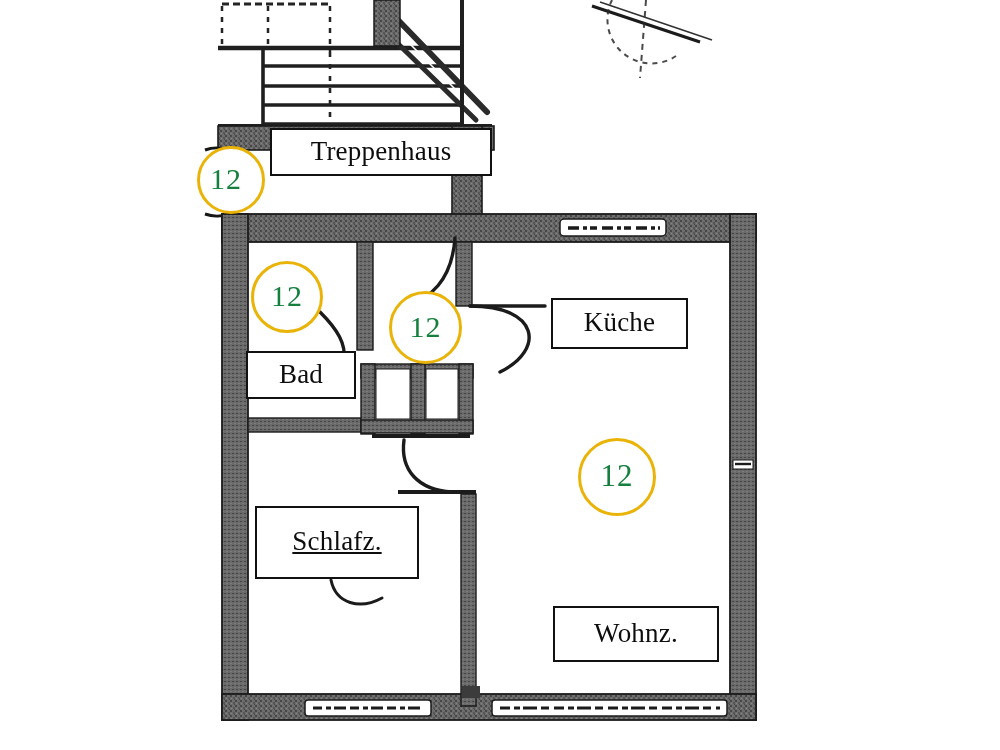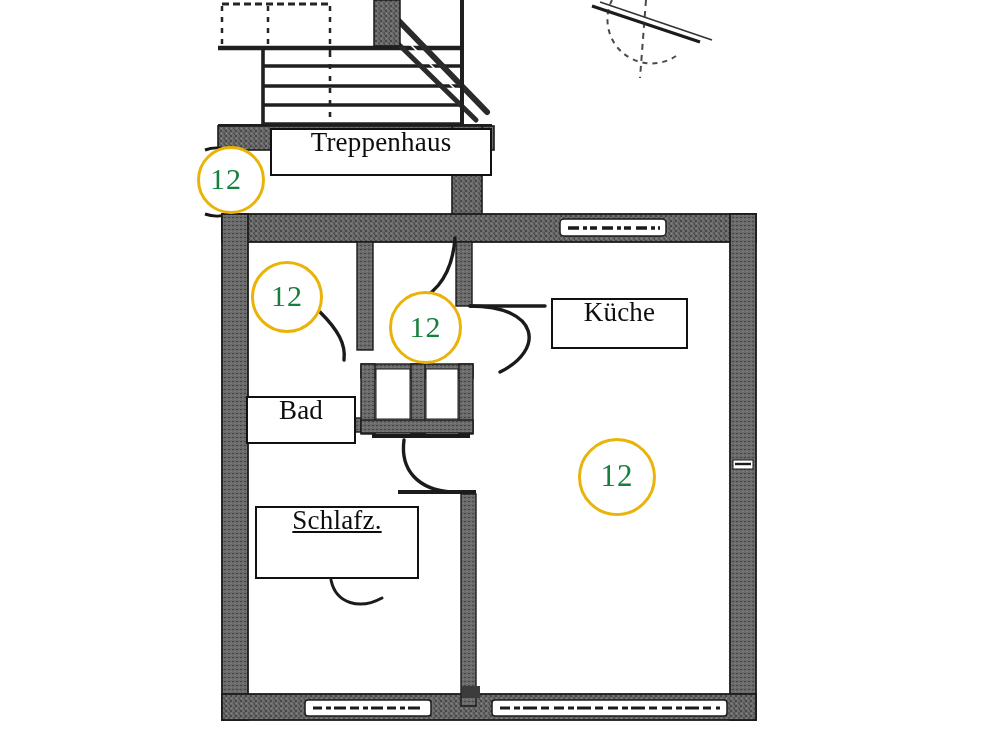--- a/index.html
+++ b/index.html
@@ -9,33 +9,33 @@
     -webkit-font-smoothing:antialiased;
   }
   #plan{position:relative;width:1000px;height:750px;background:#ffffff;}
   #plan svg{position:absolute;left:0;top:0;}
 
   
   .room-label{
     position:absolute;
     background:#ffffff;
     border:2px solid #111111;
-    display:flex;align-items:flex-start;justify-content:center;
+    display:flex;align-items:center;justify-content:center;
     font-family:"Liberation Serif", serif;
     color:#0d0d0d;
     letter-spacing:.2px;
     box-sizing:border-box;
     z-index:40;
     line-height:1;
   }
   .room-label span{display:block;transform:translateY(-1px);}
 
   #lbl-treppenhaus{left:270px;top:128px;width:222px;height:48px;font-size:27px;}
   #lbl-kueche{left:551px;top:258px;width:137px;height:51px;font-size:27px;margin-top:40px;}
-  #lbl-bad{left:246px;top:351px;width:110px;height:48px;font-size:27px;margin-top:45px;}
+  #lbl-bad{left:246px;top:351px;width:110px;height:48px;font-size:27px;}
   #lbl-schlafz{left:255px;top:506px;width:164px;height:73px;font-size:27px;text-decoration:underline;}
   #lbl-wohnz{left:553px;top:606px;width:166px;height:56px;font-size:27px;}
 
   
   .hcircle{
     position:absolute;z-index:35;
     display:flex;align-items:center;justify-content:center;
     border-radius:50%;
     background:#ffffff;
     border:3px solid #eab308;
@@ -194,20 +194,23 @@
   </div>
 
   <div class="room-label" id="lbl-bad">
     <span>Bad</span>
   </div>
 
   <div class="room-label" id="lbl-schlafz">
     <span>Schlafz.</span>
   </div>
 
+  <div class="room-label" id="lbl-wohnz">
+    <span>Wohnz.</span>
+  </div>
 
   <div class="hcircle" id="circ-tr">
     <span>12</span>
   </div>
 
   <div class="hcircle" id="circ-bad">
     <span>12</span>
   </div>
 
   <div class="hcircle" id="circ-flur">

